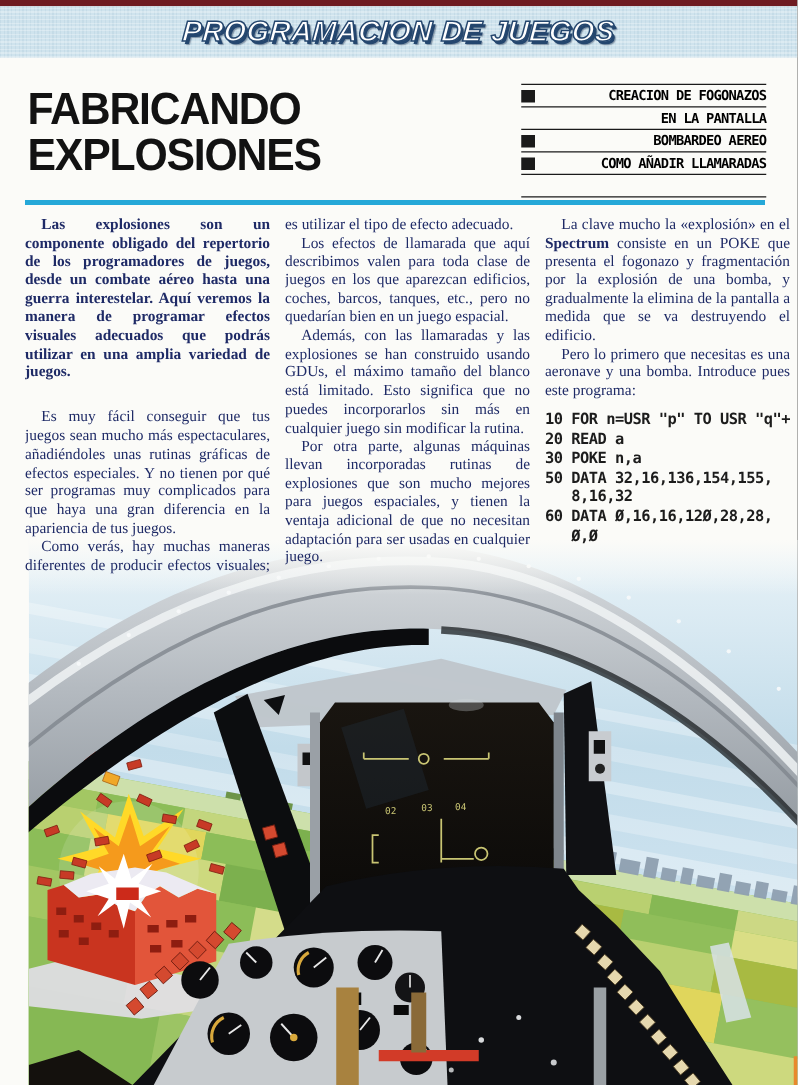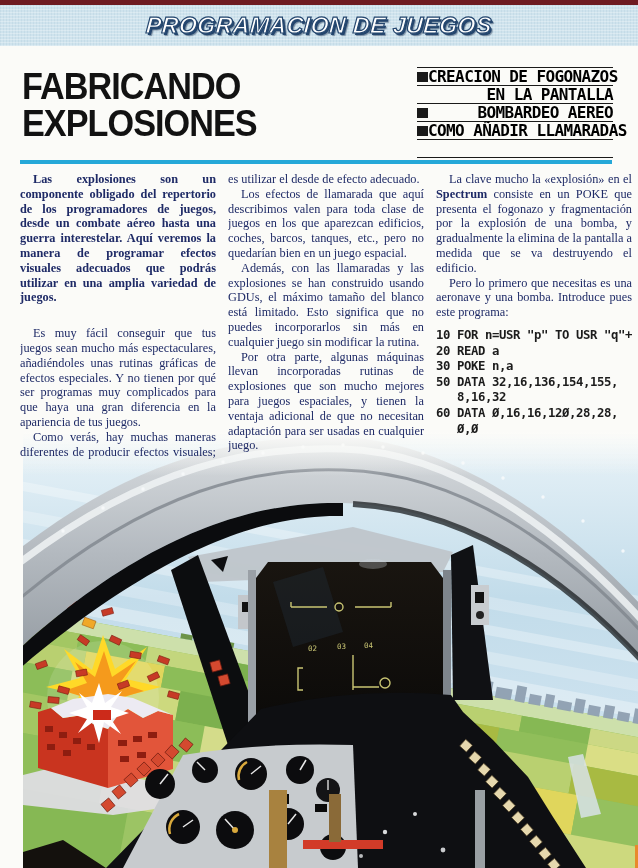--- a/index.html
+++ b/index.html
@@ -38,21 +38,21 @@
   .toc-row{
     display:flex;align-items:center;height:17px;
     border-bottom:1.6px solid #1a1a1a;
   }
   .toc-row:first-child{border-top:1.6px solid #1a1a1a;}
   .toc-bullet{width:11px;height:10px;background:#1a1a1a;flex:0 0 auto;}
   .toc-bullet.hidden-bullet{background:transparent;}
   .toc-label{
     flex:1;text-align:right;
     font-family:"DejaVu Sans Mono","Liberation Mono",monospace;
-    font-weight:bold;font-size:16px;letter-spacing:-.6px;color:#000;
+    font-weight:bold;font-size:11px;letter-spacing:-.6px;color:#000;
     white-space:nowrap;
   }
   
   .rule{position:absolute;left:20px;top:160px;width:592px;height:3.5px;background:#25a8d8;}
   
   .columns{
     position:absolute;left:20px;top:172px;width:612px;height:288px;
     display:flex;gap:12px;z-index:2;
   }
   .col{width:196px;overflow:hidden;}
@@ -114,21 +114,21 @@
 
   <div class="rule"></div>
 
   <div class="columns">
     <div class="col">
       <p class="intro">Las explosiones son un componente obligado del repertorio de los programadores de juegos, desde un combate aéreo hasta una guerra interestelar. Aquí veremos la manera de programar efectos visuales adecuados que podrás utilizar en una amplia variedad de juegos.</p>
       <p>Es muy fácil conseguir que tus juegos sean mucho más espectaculares, añadiéndoles unas rutinas gráficas de efectos especiales. Y no tienen por qué ser programas muy complicados para que haya una gran diferencia en la apariencia de tus juegos.</p>
       <p>Como verás, hay muchas maneras diferentes de producir efectos visuales; lo único que tienes que recordar</p>
     </div>
     <div class="col">
-      <p class="noindent">es utilizar el desde de efecto adecuado.</p>
+      <p class="noindent">es utilizar el tipo de efecto adecuado.</p>
       <p>Los efectos de llamarada que aquí describimos valen para toda clase de juegos en los que aparezcan edificios, coches, barcos, tanques, etc., pero no quedarían bien en un juego espacial.</p>
       <p>Además, con las llamaradas y las explosiones se han construido usando GDUs, el máximo tamaño del blanco está limitado. Esto significa que no puedes incorporarlos sin más en cualquier juego sin modificar la rutina.</p>
       <p>Por otra parte, algunas máquinas llevan incorporadas rutinas de explosiones que son mucho mejores para juegos espaciales, y tienen la ventaja adicional de que no necesitan adaptación para ser usadas en cualquier juego.</p>
     </div>
     <div class="col">
       <p><span>La clave mucho la «explosión» en el </span><b>Spectrum</b><span> consiste en un POKE que presenta el fogonazo y fragmentación por la explosión de una bomba, y gradualmente la elimina de la pantalla a medida que se va destruyendo el edificio.</span></p>
       <p>Pero lo primero que necesitas es una aeronave y una bomba. Introduce pues este programa:</p>
       <div class="code">
         <div class="code-line">10 FOR n=USR "p" TO USR "q"+7</div>
         <div class="code-line">20 READ a</div>

